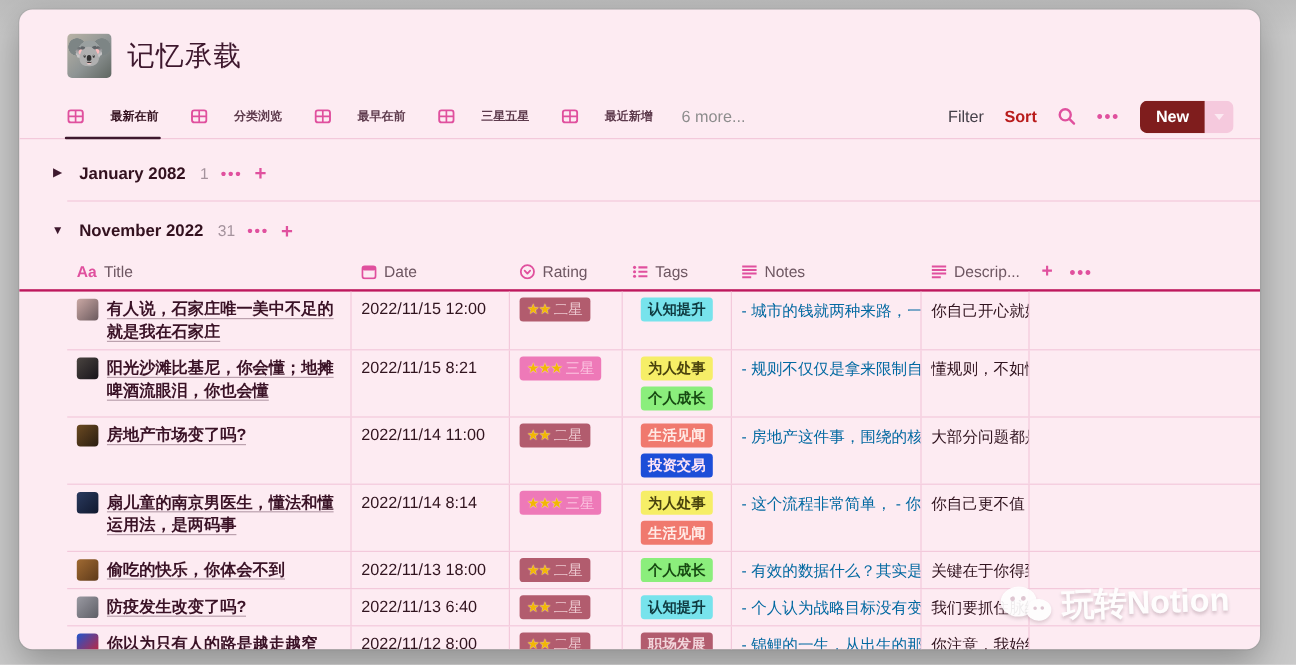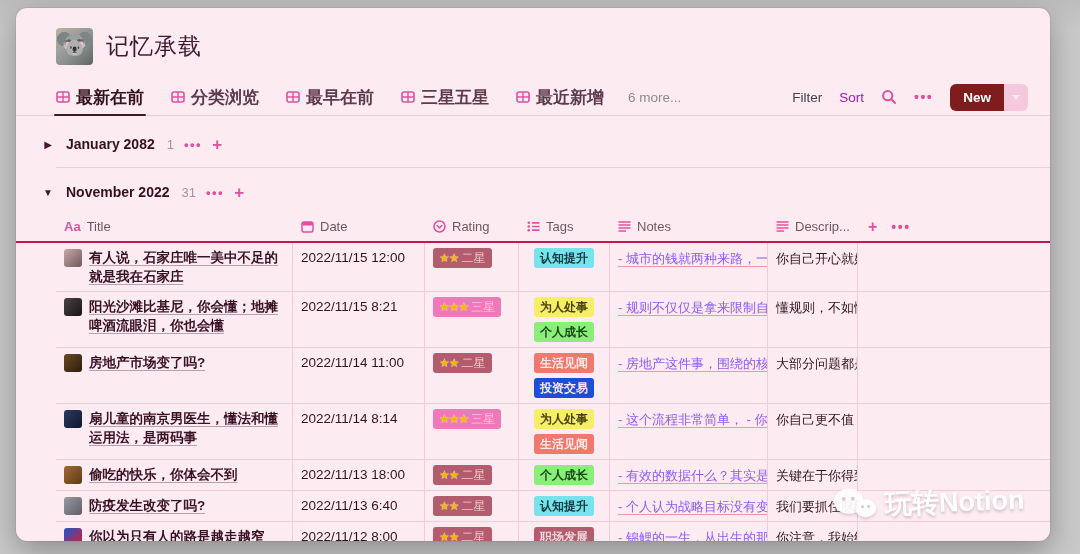--- a/index.html
+++ b/index.html
@@ -25,30 +25,30 @@
       linear-gradient(135deg,#b9b3a6 0%,#8e9494 55%,#5f6661 100%);
     display:flex; align-items:center; justify-content:center; font-size:20px;
   }
   .page-title{ font-size:23px; font-weight:normal; color:#3e182e; letter-spacing:1px; }
   
   .tabbar{
     display:flex; align-items:center; margin-top:14px; height:37px;
     padding:0 22px 0 40px; border-bottom:1px solid #f3c9db; position:relative;
   }
   .tabs{ display:flex; align-items:center; gap:27px; height:100%; }
-  .tab{ display:flex; align-items:center; gap:6px; height:100%; position:relative;
-        font-size:17px; font-weight:600; color:#5d3a4c; cursor:pointer; white-space:nowrap; }
+  .tab{ display:flex; align-items:center; gap:22px; height:100%; position:relative;
+        font-size:10px; font-weight:600; color:#5d3a4c; cursor:pointer; white-space:nowrap; }
   .tab .tbl-ic{ color:#e0509e; display:flex; }
   .tab.active{ color:#33111f; font-weight:bold; }
   .tab.active::after{ content:""; position:absolute; left:-2px; right:-2px; bottom:-1px;
         height:2.5px; background:#3e182e; border-radius:2px; }
   .more-tabs{ font-size:13.5px; color:#8d8d8d; margin-left:24px; white-space:nowrap; }
   .tab-controls{ margin-left:auto; display:flex; align-items:center; gap:17px; }
   .ctl-filter{ font-size:13.5px; color:#454049; cursor:pointer; }
-  .ctl-sort{ font-size:13.5px; color:#a21caf; cursor:pointer; }
+  .ctl-sort{ font-size:13.5px; color:#b91c1c; cursor:pointer;font-weight:bold; }
   .ctl-dots,.pink-dots{ color:#e0509e; font-size:14px; letter-spacing:1.5px; cursor:pointer; font-weight:bold; }
   .new-btn{ display:flex; height:27px; border-radius:6px; overflow:hidden; cursor:pointer; }
   .new-main{ background:#7f1d1d; color:#fff; font-size:13.5px; font-weight:600;
              display:flex; align-items:center; padding:0 13px; }
   .new-caret{ width:24px; background:#f5c9dd; display:flex; align-items:center; justify-content:center; }
   .new-caret span{ width:0; height:0; border-left:4.5px solid transparent; border-right:4.5px solid transparent;
              border-top:5px solid #fceaf2; }
   
   .content{ padding-top:13px; }
   .group-head{ display:flex; align-items:center; gap:10px; padding-left:24px; height:30px; }
@@ -76,22 +76,22 @@
   .title-text{ font-size:13.5px; font-weight:600; color:#3a1226; line-height:19px;
       text-decoration:underline; text-decoration-color:rgba(62,24,48,.35); text-underline-offset:3px;
       display:-webkit-box; -webkit-line-clamp:2; -webkit-box-orient:vertical; overflow:hidden; }
   .c-date{ width:132px; flex:0 0 auto; font-size:13.5px; color:#31141f; white-space:nowrap; padding-top:7px; }
   .c-rating{ width:94px; flex:0 0 auto; }
   .pill{ display:inline-flex; align-items:center; height:20px; border-radius:3px; padding:0 6px;
          font-size:12px; white-space:nowrap; }
   .rating-pill{ gap:3px; max-width:100%; }
   .stars{ font-size:12px; letter-spacing:-1px; color:#f2b705; text-shadow:0 0 1px #fff; }
   .c-tags{ width:91px; flex:0 0 auto; display:flex; flex-direction:column; align-items:center; gap:5px;font-weight:bold; }
-  .c-notes{ width:158px; flex:0 0 auto; font-size:13px; color:#8b5cf6; white-space:nowrap; padding-top:7px;
-      text-decoration:underline; text-decoration-color:rgba(226,85,96,.55); text-underline-offset:3px; }
+  .c-notes{ width:158px; flex:0 0 auto; font-size:13px; color:#0369a1; white-space:nowrap; padding-top:7px;
+      text-decoration-color:rgba(226,85,96,.55); text-underline-offset:3px; }
   .c-desc{ width:90px; flex:0 0 auto; font-size:13px; color:#31141f; white-space:nowrap; padding-top:7px; }
   .c-fill{ flex:1 1 auto; border-right:none; }
   
   svg{ display:block; }
   
   .watermark{ position:absolute; right:26px; bottom:20px; display:flex; align-items:center; gap:9px;
       transform:rotate(-2deg); opacity:.92; pointer-events:none; }
   .wm-icon{ position:relative; width:42px; height:34px; }
   .wm-b1{ position:absolute; left:0; top:0; width:30px; height:25px; background:#fff; border-radius:50%;
       box-shadow:0 2px 3px rgba(120,90,105,.25); }

